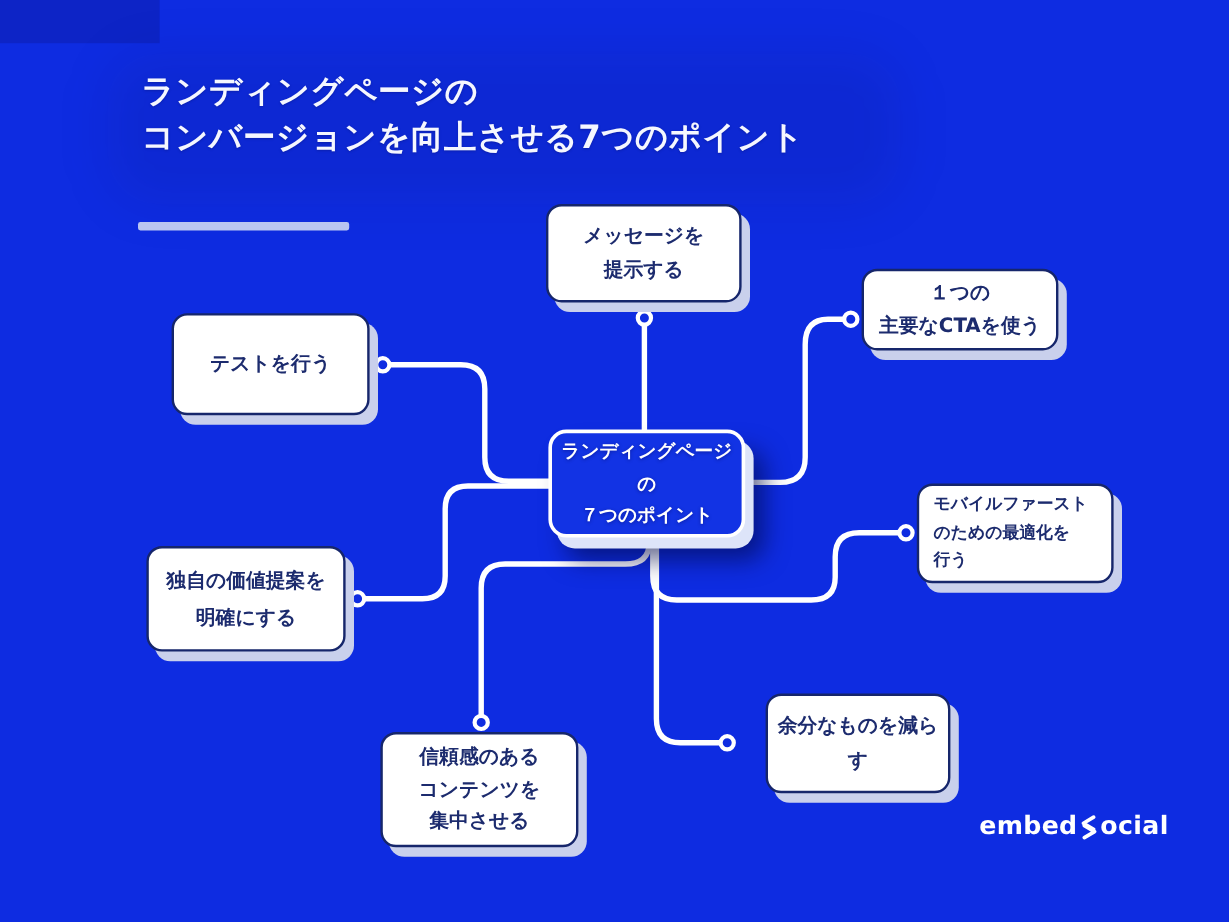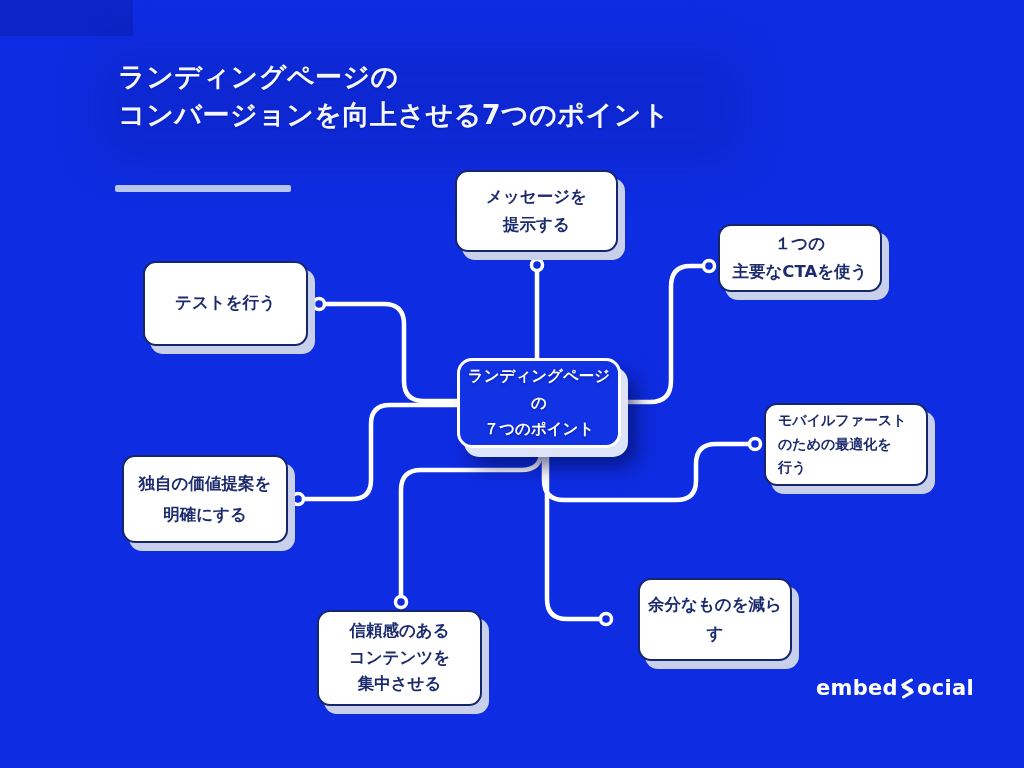--- a/index.html
+++ b/index.html
@@ -32,21 +32,21 @@
   .node.left-align{align-items:flex-start;text-align:left;padding:0 12px;}
   .node.center-node{
     background:#1233e4;border:3.5px solid #ffffff;color:#ffffff;
     font-size:15.5px;border-radius:15px;
     box-shadow:7px 9px 0 #dde4f9, 15px 18px 20px rgba(2,8,70,.6);
     text-shadow:0 1px 3px rgba(0,0,80,.45);
   }
   .logo{
     position:absolute;left:816px;top:676px;z-index:3;
     color:#ffffff;font-size:21px;font-weight:700;letter-spacing:.3px;
-    display:flex;
+    display:flex;align-items:center;
   }
   .logo svg{margin:2px 1px 0 1px;display:block;}
 </style>
 </head>
 <body>
 
 <div class="smudge smudge-corner"></div>
 <div class="smudge smudge-title"></div>
 
 <svg id="connector-layer" viewBox="0 0 1024 768">

